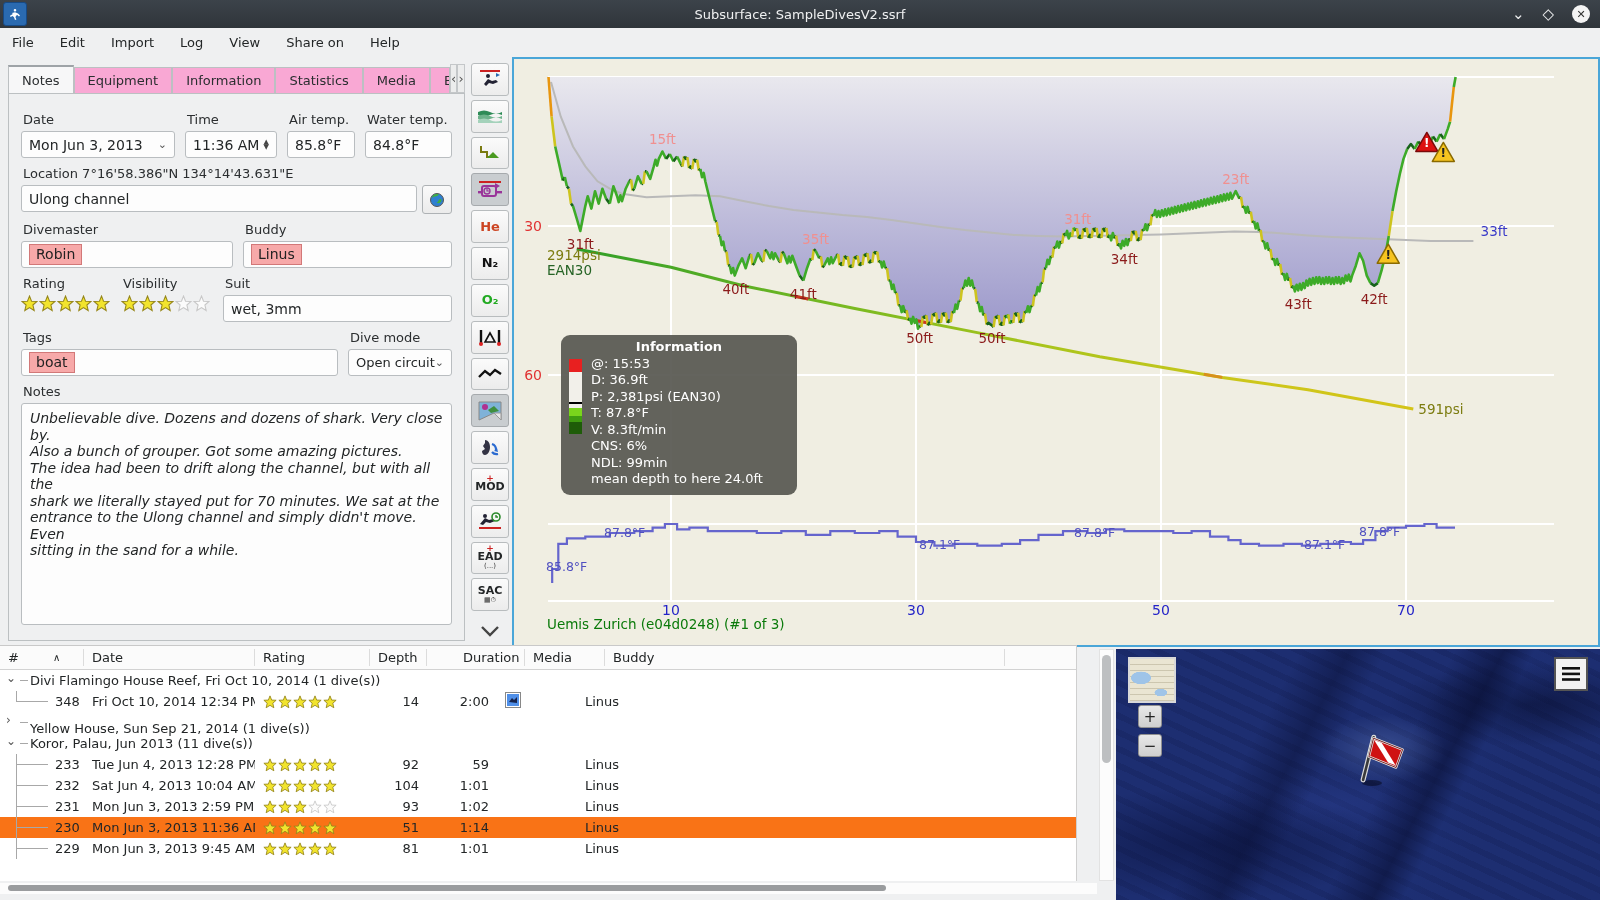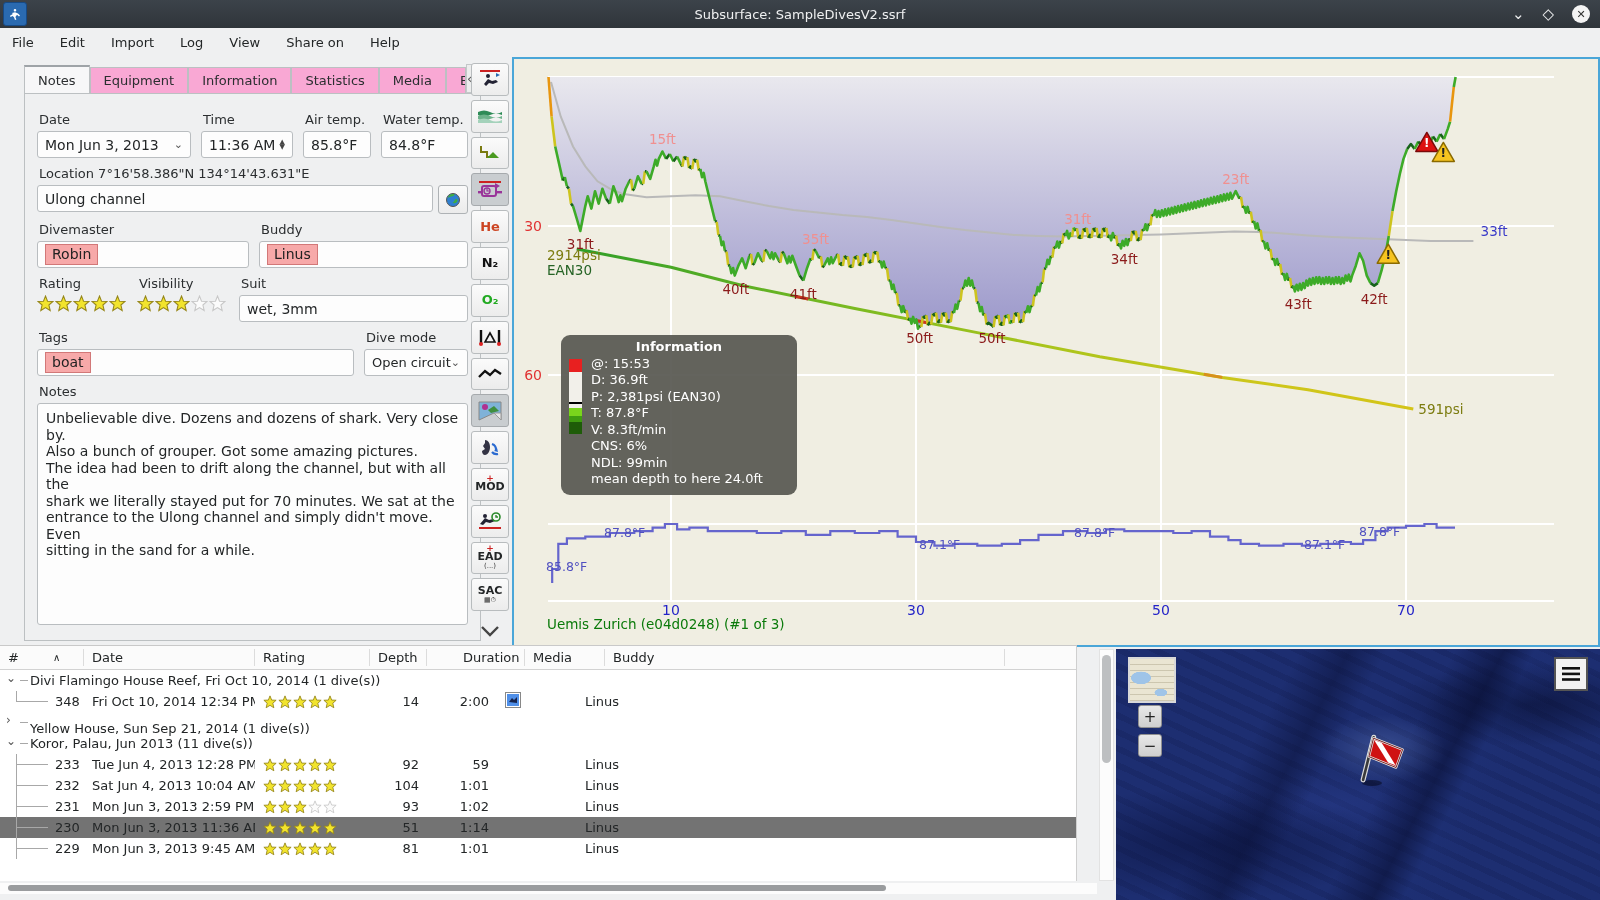--- a/index.html
+++ b/index.html
@@ -13,42 +13,42 @@
   #win-title{position:absolute;left:0;right:0;text-align:center;color:#eff0f1;font-size:13px;}
   #win-controls{position:absolute;right:10px;top:0;height:28px;display:flex;align-items:center;gap:18px;color:#eff0f1;}
   .winbtn{font-size:15px;line-height:1;cursor:default;}
   #close-btn{width:18px;height:18px;border-radius:50%;background:#f4f4f4;color:#333;
     display:flex;align-items:center;justify-content:center;font-size:11px;font-weight:bold;}
   
   #menubar{position:absolute;left:0;top:28px;width:1600px;height:29px;background:#eff0f1;
     display:flex;align-items:center;padding-left:12px;gap:26px;font-size:13px;}
   .menu-item{cursor:default;}
   
-  #left-panel{position:absolute;left:24px;top:64px;width:457px;height:577px;}
+  #left-panel{position:absolute;left:8px;top:64px;width:457px;height:577px;}
   #tabbar{display:flex;height:29px;align-items:flex-end;position:relative;}
   .tab{padding:5px 13px;font-size:13px;background:#f9a8d4;border:1px solid #bcc0c2;border-bottom:none;
        color:#2b2e30;margin-right:0;white-space:nowrap;}
   .tab.active{background:#f7f7f8;border-top:2px solid #9ea3a7;padding-top:6px;position:relative;z-index:2;}
   .tab.clipped{width:14px;overflow:hidden;padding-right:0;}
   .tab-scroll{width:16px;height:27px;display:flex;align-items:center;justify-content:center;
       background:#eceded;border:1px solid #c4c7c9;color:#555;font-size:13px;}
   #tab-content{position:absolute;top:29px;left:0;right:0;bottom:0;background:#eff0f1;
       border:1px solid #bcc0c2;padding:10px 12px 0 12px;box-sizing:border-box;}
   .flabel{font-size:13px;color:#2b2e30;margin:8px 0 4px 2px;}
   .frow{display:flex;gap:10px;}
   .field{background:#fdfdfd;border:1px solid #b9bdc0;border-radius:3px;height:27px;
      display:flex;align-items:center;padding:0 7px;font-size:14px;box-sizing:border-box;position:relative;}
   .combo-arrow{margin-left:auto;font-size:11px;color:#555;}
   .spin{margin-left:auto;display:flex;flex-direction:column;font-size:7px;color:#444;line-height:5px;}
   .chip{background:#f7a9a9;border:1px solid #d27878;border-radius:0;padding:1px 6px 2px 6px;
      font-size:14px;color:#222;}
   .stars{display:flex;gap:1px;align-items:center;}
   textarea,#notes-area{width:100%;box-sizing:border-box;}
   #notes-area{background:#fdfdfd;border:1px solid #b9bdc0;border-radius:3px;height:222px;
-     font-size:14px;padding:6px 8px;white-space:pre-wrap;line-height:1.18;overflow:hidden;}
+     font-size:14px;padding:6px 8px;white-space:pre-wrap;line-height:1.18;overflow:hidden;font-style:italic;}
   #globe-btn{width:28px;height:27px;margin-left:5px;border:1px solid #aeb2b5;border-radius:3px;
      background:linear-gradient(#fafafa,#ebebeb);display:flex;align-items:center;justify-content:center;}
   
   #toolbar-col{position:absolute;left:468px;top:60px;width:44px;height:586px;
      display:flex;flex-direction:column;align-items:center;gap:4px;padding-top:3px;box-sizing:border-box;}
   .tool-btn{width:36px;height:31px;border:1px solid #b8bcbe;border-radius:3px;
      background:linear-gradient(#fbfbfb,#ececec);display:flex;align-items:center;justify-content:center;
      flex-direction:column;font-size:13px;}
   .tool-btn.active{background:#c9cdd0;border-color:#a6aaad;}
   .tool-btn.bare{border:none;background:none;}
@@ -64,21 +64,21 @@
   #info-title{font-weight:bold;text-align:center;margin-left:-22px;}
   #tissue-bar{position:absolute;left:8px;top:24px;width:13px;}
   .tseg{width:13px;}
   
   #divelist{position:absolute;left:0;top:645px;width:1077px;height:236px;background:#fff;
      border-top:1px solid #c9c9c9;border-right:1px solid #cfcfcf;font-size:13px;box-sizing:border-box;}
   #dl-header{display:flex;height:23px;align-items:center;background:#fbfbfb;border-bottom:1px solid #d2d2d2;}
   .hcell{padding:0 8px;box-sizing:border-box;border-right:1px solid #dcdcdc;height:17px;
      display:flex;align-items:center;white-space:nowrap;}
   .dl-row{position:relative;height:21px;display:flex;align-items:center;white-space:nowrap;}
-  .dl-row.selected{background:#737373;}
+  .dl-row.selected{background:#f97316;}
   .cell{box-sizing:border-box;padding:0 8px;overflow:hidden;}
   .r{text-align:right;}
   .treeline{position:absolute;background:#a8a8a8;}
   .expander{position:absolute;left:6px;width:14px;color:#555;font-size:12px;top:1px;}
   
   #vscroll{position:absolute;left:1099px;top:649px;width:15px;height:232px;background:#fcfcfc;border:1px solid #e2e2e2;box-sizing:border-box;}
   #vthumb{position:absolute;left:2px;top:5px;width:9px;height:108px;background:#bdbfc1;border-radius:5px;}
   #hscroll{position:absolute;left:0px;top:883px;width:1097px;height:11px;background:#fcfcfc;}
   #hthumb{position:absolute;left:8px;top:2px;width:878px;height:6px;background:#9a9c9e;border-radius:3px;}
   

